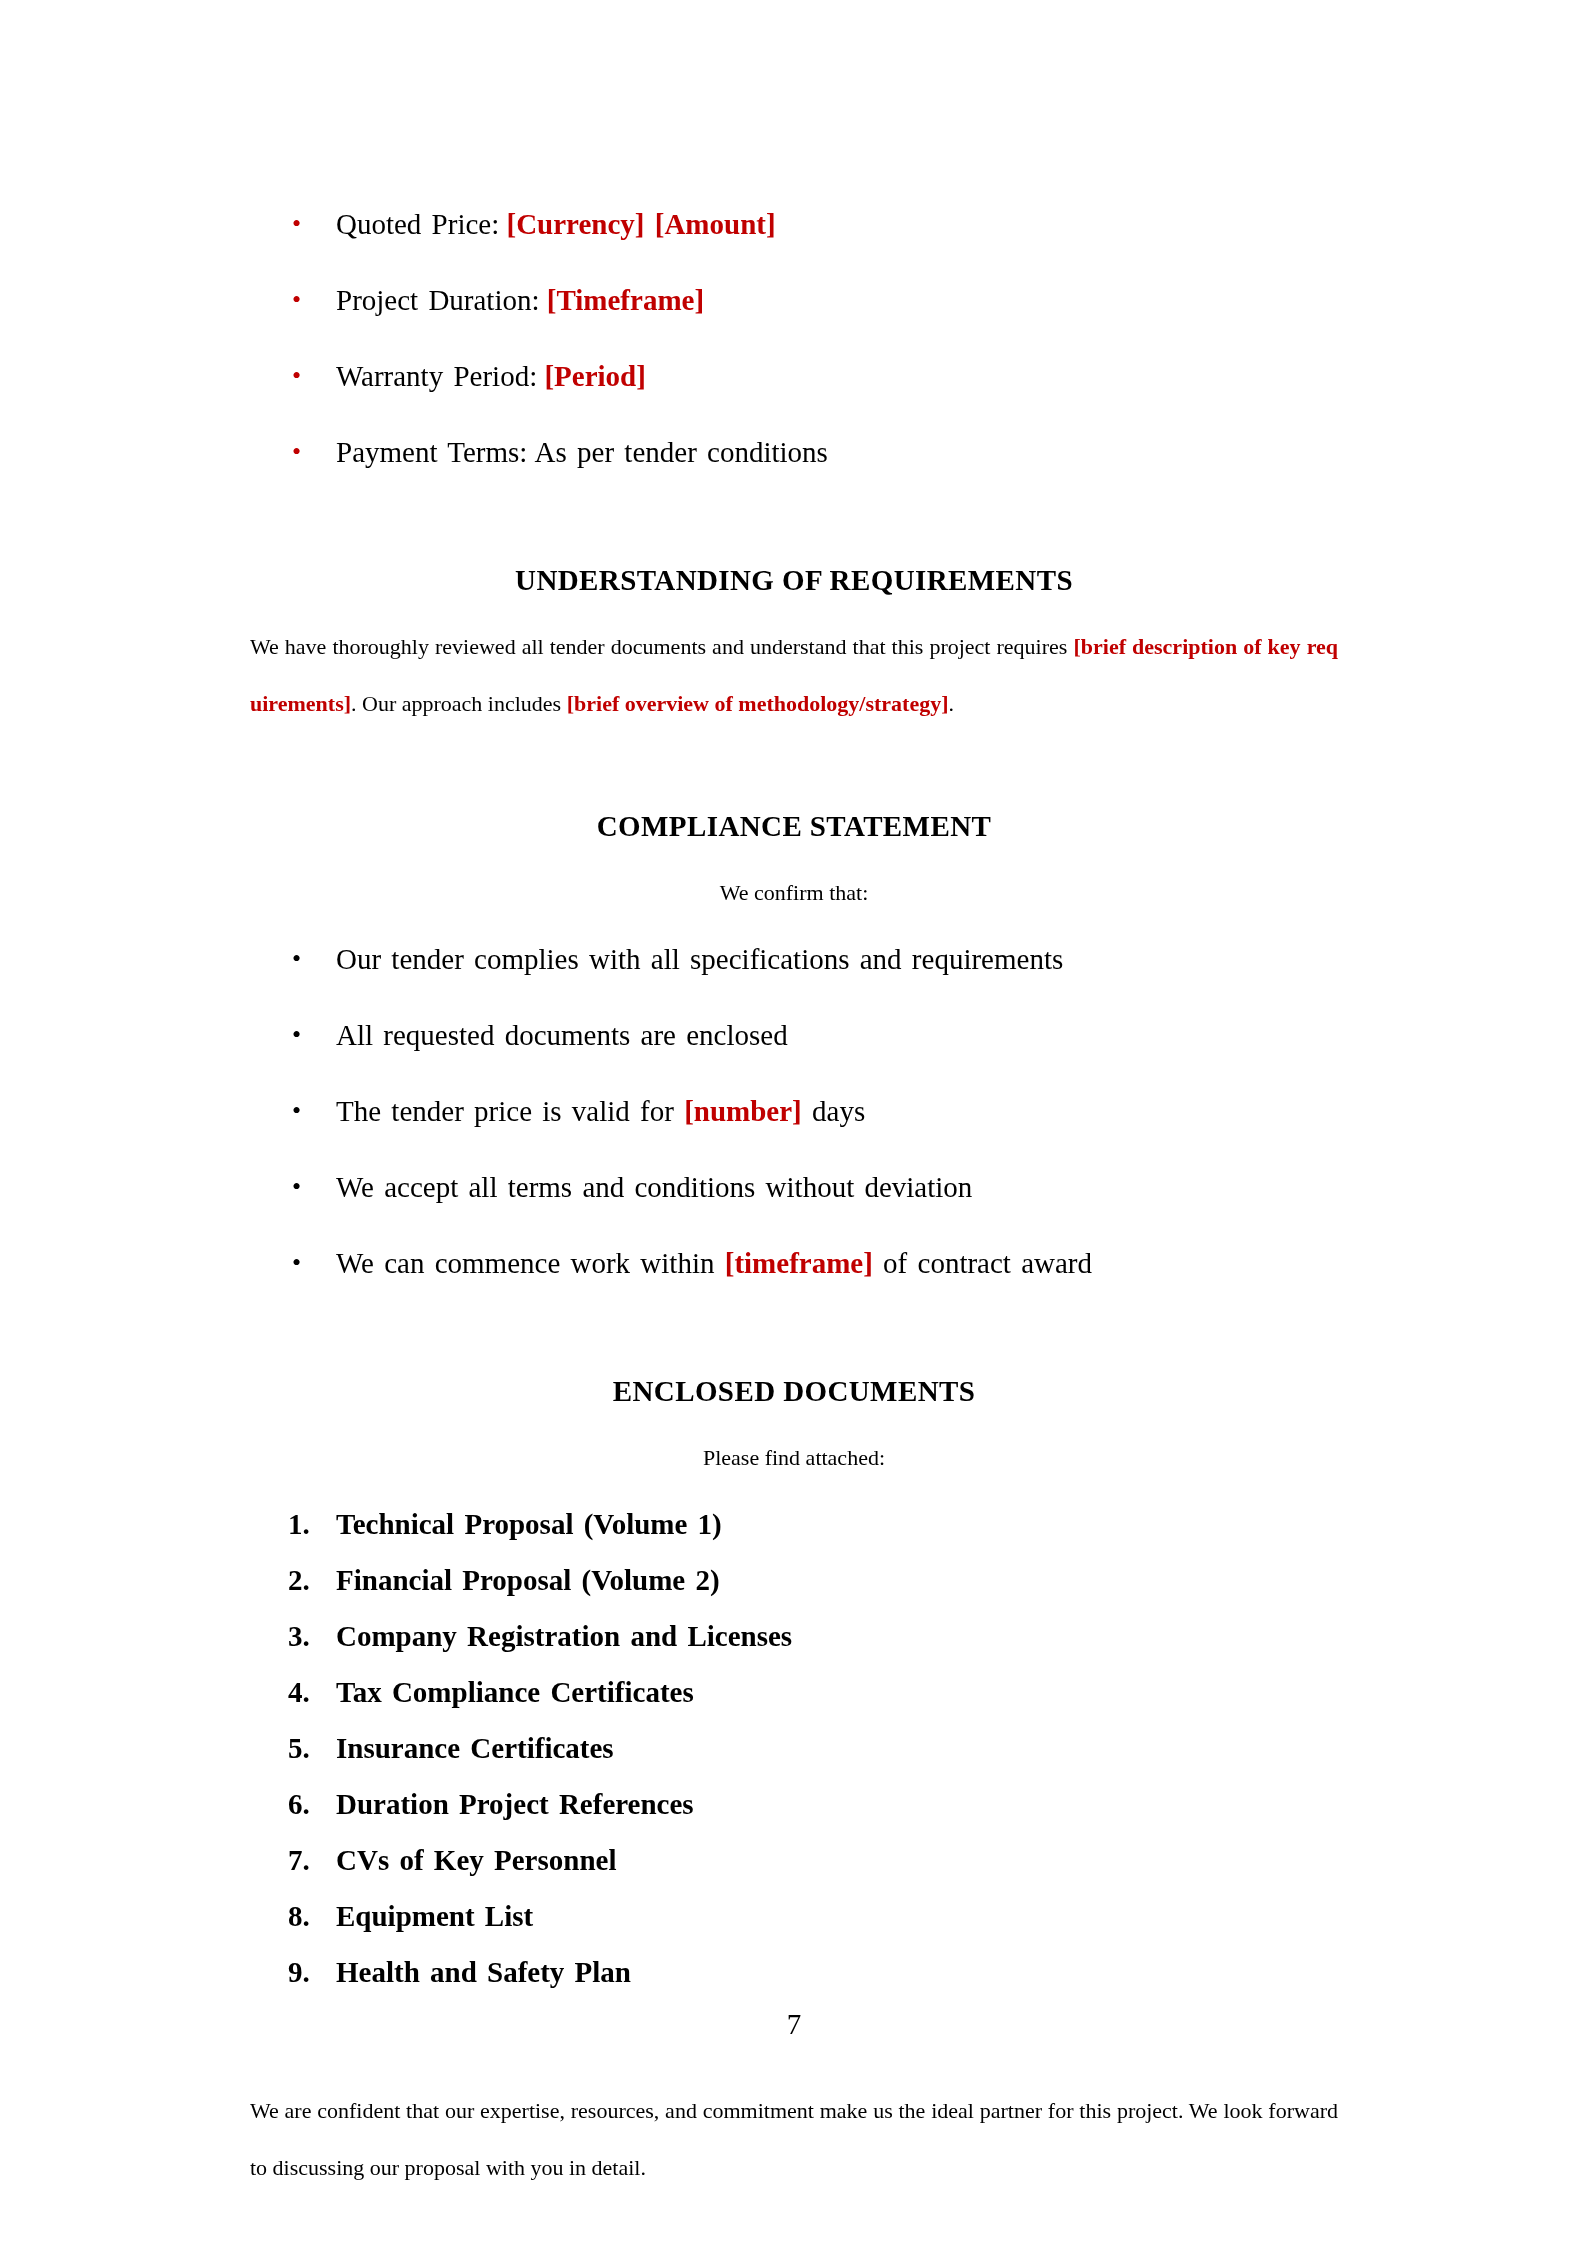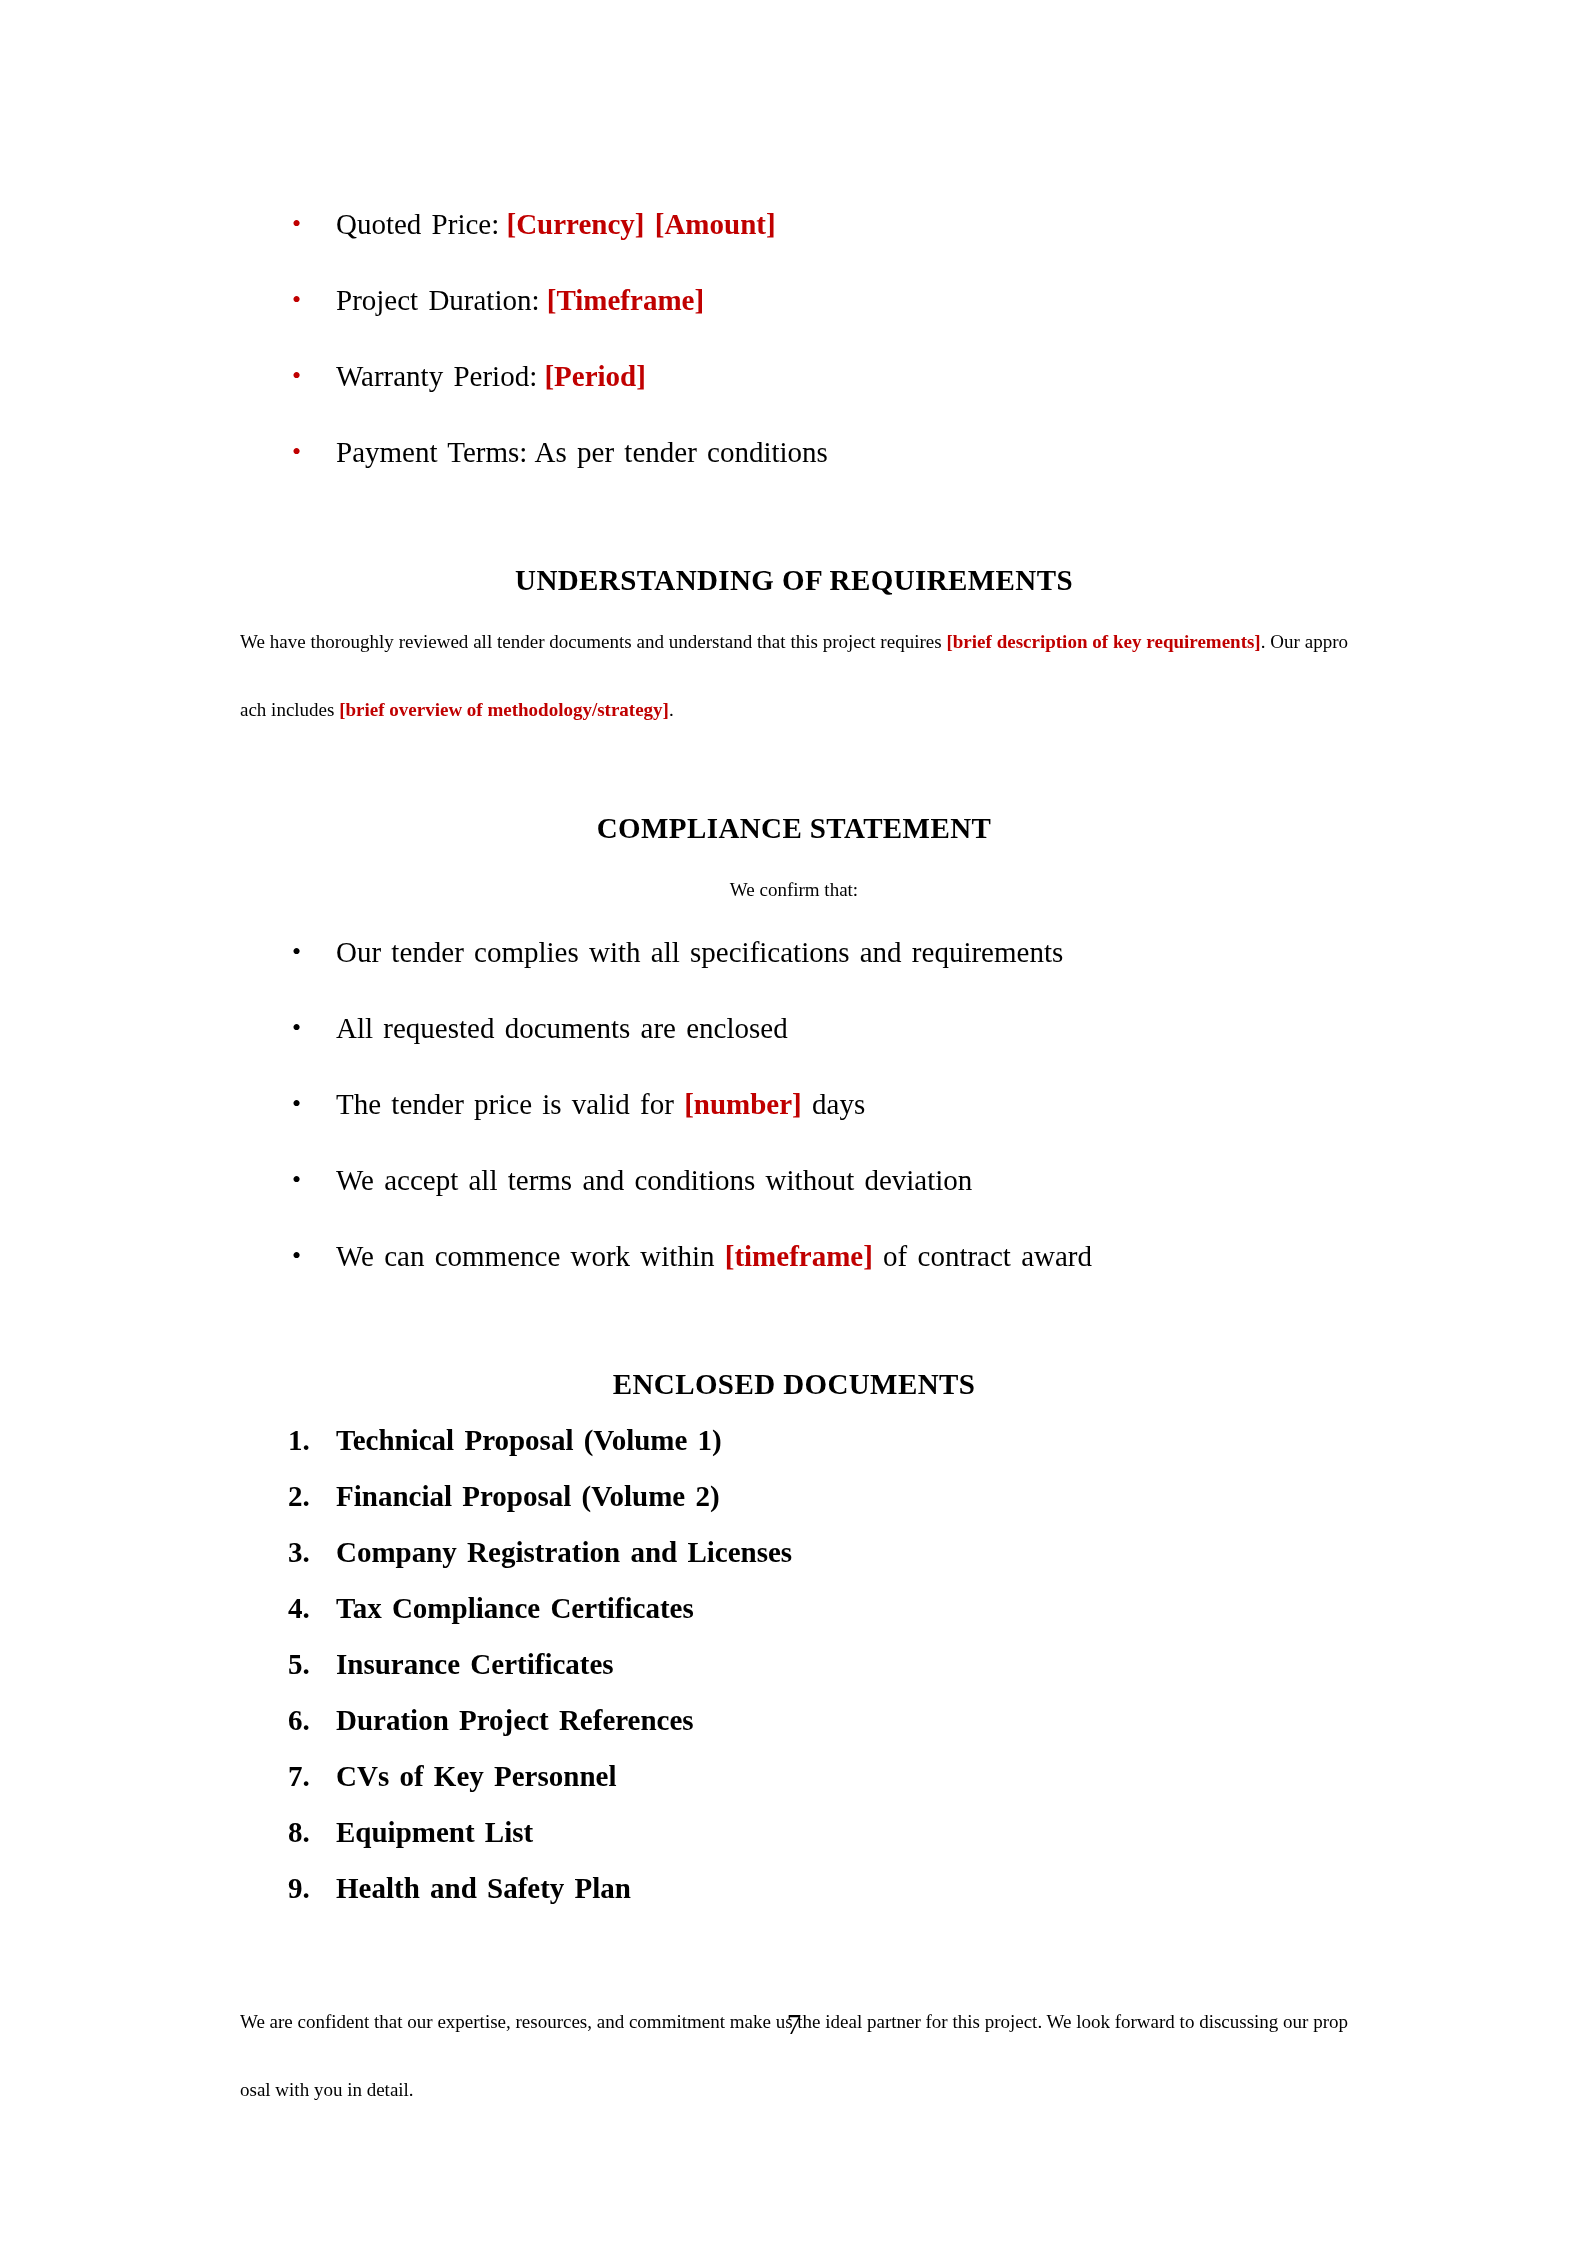--- a/index.html
+++ b/index.html
@@ -22,25 +22,25 @@
   
   .content {
     position: absolute;
     left: 240px;
     top: 196px;
     width: 1108px;
   }
 
   
   .para {
-    font-size: 19px;
-    line-height: 68px;
+    font-size: 22px;
+    line-height: 57px;
     text-align: justify;
     text-justify: inter-word;
-    margin: 0;
+    margin: 10px;
     word-break: break-all;
     overflow-wrap: anywhere;
     hyphens: none;
   }
 
   .para.nojust {
     text-align: center;
     word-break: normal;
     overflow-wrap: normal;
   }
@@ -171,20 +171,21 @@
         <li><span class="bullet-mark">•</span><span class="spaced">All requested documents are enclosed</span></li>
         <li><span class="bullet-mark">•</span><span class="spaced">The tender price is valid for </span><span class="red spaced">[number]</span><span class="spaced"> days</span></li>
         <li><span class="bullet-mark">•</span><span class="spaced">We accept all terms and conditions without deviation</span></li>
         <li><span class="bullet-mark">•</span><span class="spaced">We can commence work within </span><span class="red spaced">[timeframe]</span><span class="spaced"> of contract award</span></li>
       </ul>
 
     <div class="gap-xl"></div>
 
     <div class="heading">ENCLOSED DOCUMENTS</div>
 
+    <p class="para nojust">Please find attached:</p>
 
     <ol class="numbered" id="enclosed-list">
         <li><span class="num-mark">1.</span><span class="spaced">Technical Proposal (Volume 1)</span></li>
         <li><span class="num-mark">2.</span><span class="spaced">Financial Proposal (Volume 2)</span></li>
         <li><span class="num-mark">3.</span><span class="spaced">Company Registration and Licenses</span></li>
         <li><span class="num-mark">4.</span><span class="spaced">Tax Compliance Certificates</span></li>
         <li><span class="num-mark">5.</span><span class="spaced">Insurance Certificates</span></li>
         <li><span class="num-mark">6.</span><span class="spaced">Duration Project References</span></li>
         <li><span class="num-mark">7.</span><span class="spaced">CVs of Key Personnel</span></li>
         <li><span class="num-mark">8.</span><span class="spaced">Equipment List</span></li>

